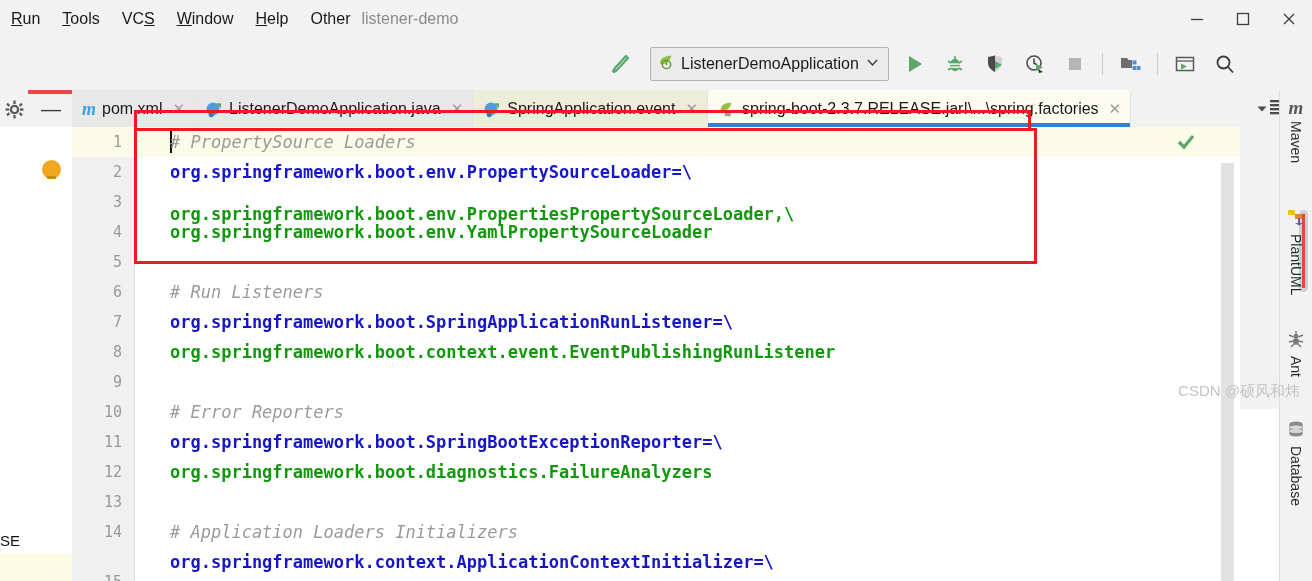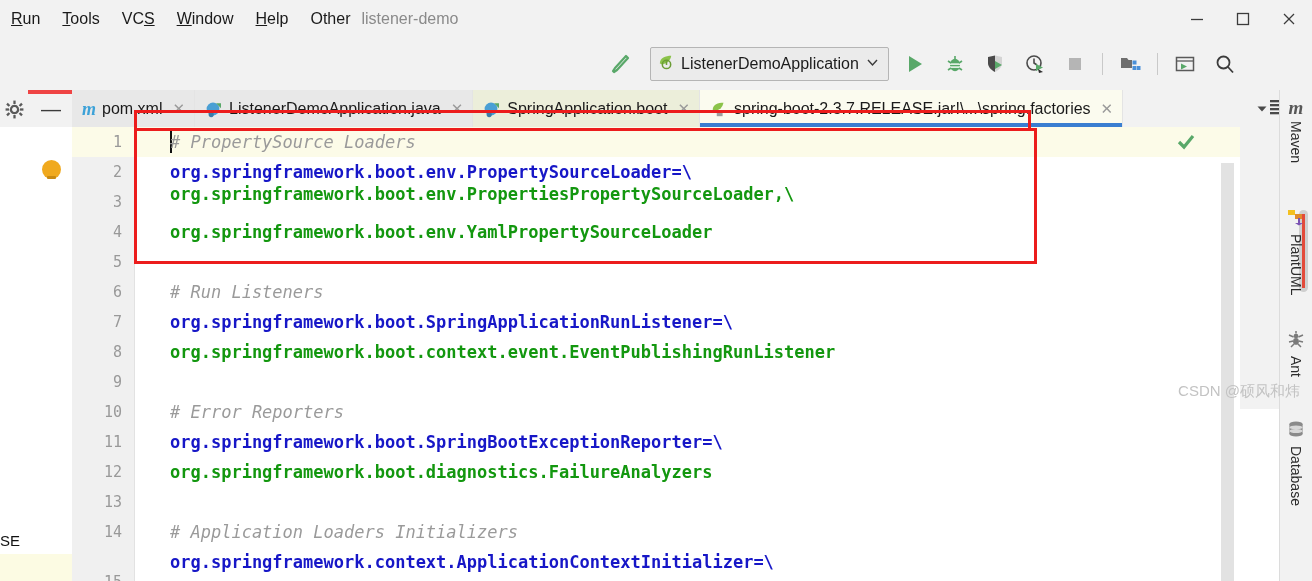--- a/index.html
+++ b/index.html
@@ -347,21 +347,21 @@
       <span class="tab-close">✕</span>
     </div>
     <div class="tab cream">
       <span class="tab-ico">
         <svg width="18" height="18" viewBox="0 0 18 18">
           <circle cx="8" cy="9" r="6.4" fill="#4a9fd4"></circle>
           <path d="M11 3.2 L16 3.2 L16 8.2 Z" fill="#59a869"></path>
           <path d="M6.2 12 a2.6 2.6 0 1 0 0.01 0z" fill="#3a7ca8"></path>
         </svg>
       </span>
-      <span>SpringApplication.boot</span>
+      <span>SpringApplication.event</span>
       <span class="tab-close">✕</span>
     </div>
     <div class="tab active">
       <span class="tab-ico">
         <svg width="18" height="18" viewBox="0 0 20 20">
           <path d="M3 11 C3 5 9 3 15 3 C14 8 11 11 6 12 Z" fill="#8bc34a"></path>
           <rect x="7.5" y="11.5" width="6.5" height="6.5" fill="#9e9e9e"></rect>
         </svg>
       </span>
       <span>spring-boot-2.3.7.RELEASE.jar!\...\spring.factories</span>
@@ -403,21 +403,21 @@
       <div class="lineno" style="top:390px">14</div>
       <div class="lineno" style="top:440px">15</div>
     </div>
 
     <div class="codearea">
       <div class="curline"></div>
       <div class="caret"></div>
 
       <div class="cline c-comment" style="top:0px"># PropertySource Loaders</div>
       <div class="cline c-key" style="top:30px">org.springframework.boot.env.PropertySourceLoader=\</div>
-      <div class="cline c-val" style="top:52px">org.springframework.boot.env.PropertiesPropertySourceLoader,\</div>
+      <div class="cline c-val" style="top:72px">org.springframework.boot.env.PropertiesPropertySourceLoader,\</div>
       <div class="cline c-val" style="top:90px">org.springframework.boot.env.YamlPropertySourceLoader</div>
       <div class="cline" style="top:120px"></div>
       <div class="cline c-comment" style="top:150px"># Run Listeners</div>
       <div class="cline c-key" style="top:180px">org.springframework.boot.SpringApplicationRunListener=\</div>
       <div class="cline c-val" style="top:210px">org.springframework.boot.context.event.EventPublishingRunListener</div>
       <div class="cline" style="top:240px"></div>
       <div class="cline c-comment" style="top:270px"># Error Reporters</div>
       <div class="cline c-key" style="top:300px">org.springframework.boot.SpringBootExceptionReporter=\</div>
       <div class="cline c-val" style="top:330px">org.springframework.boot.diagnostics.FailureAnalyzers</div>
       <div class="cline" style="top:360px"></div>

